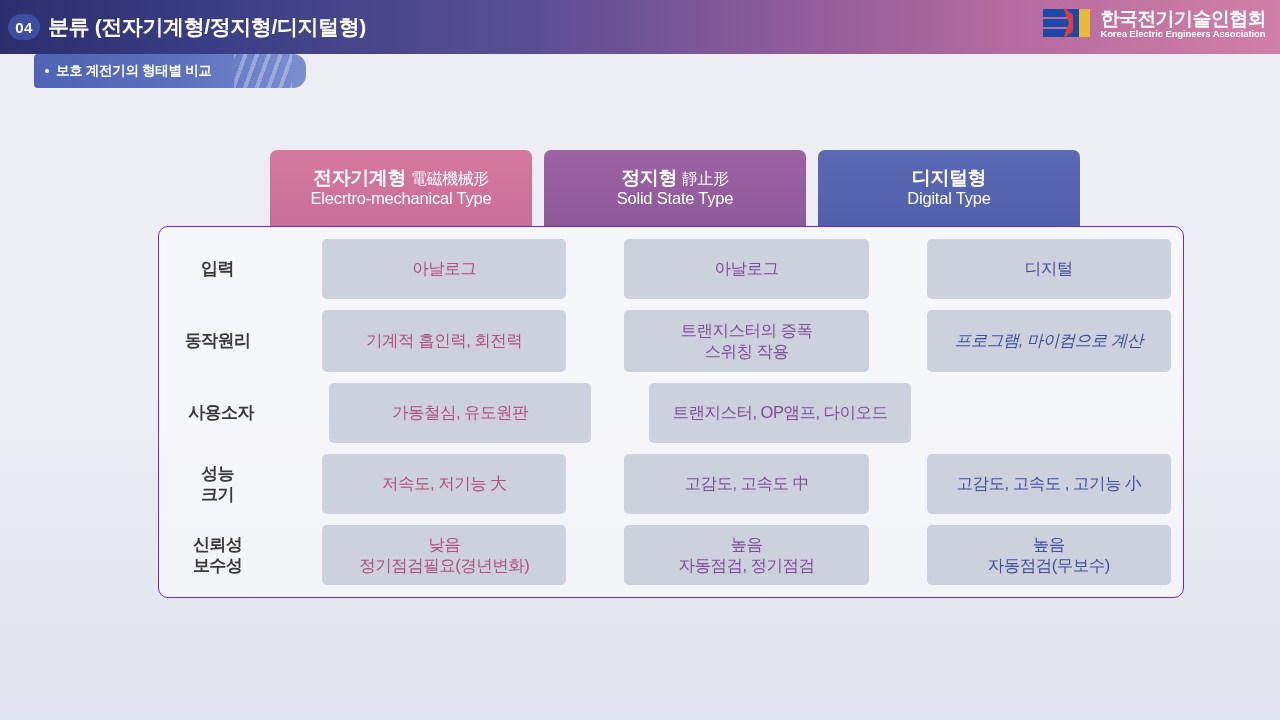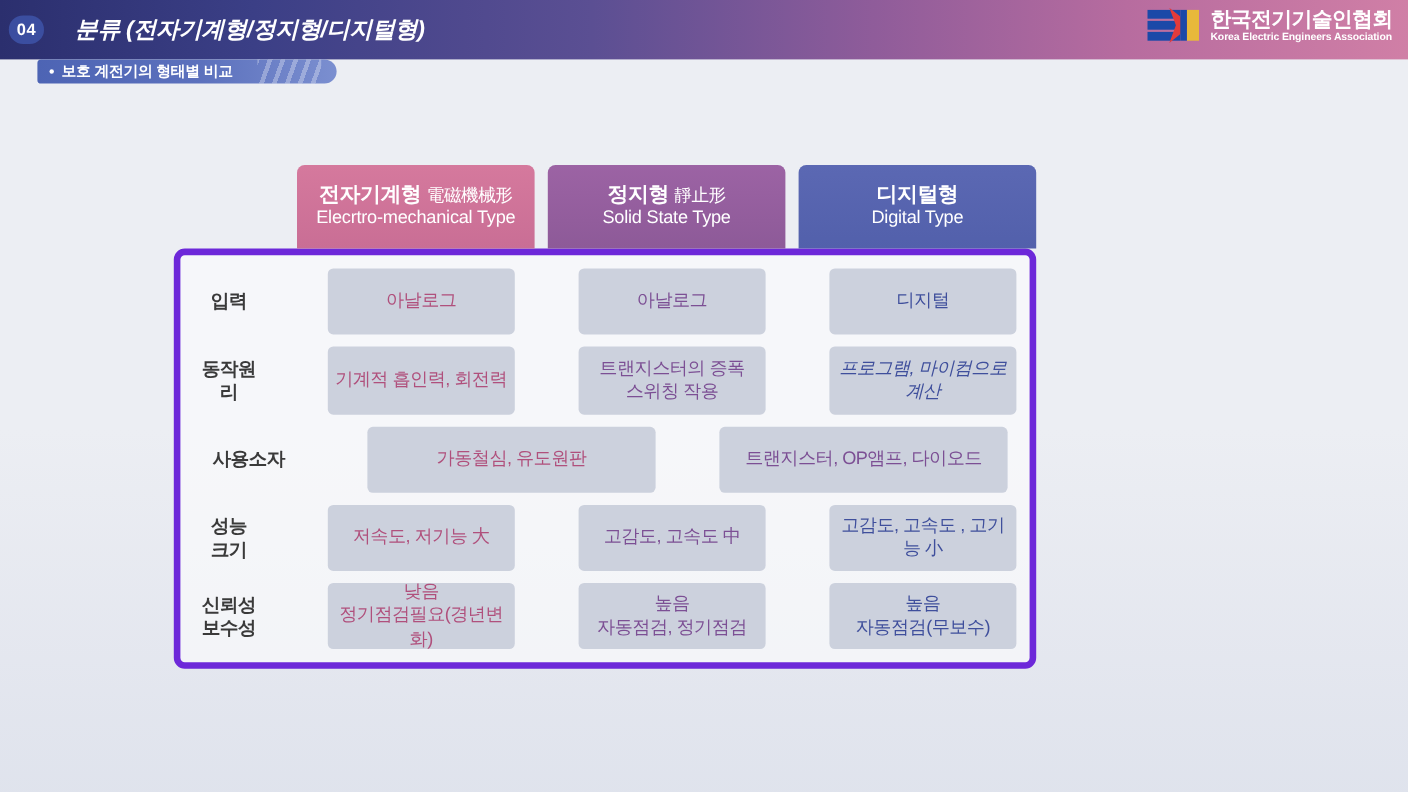--- a/index.html
+++ b/index.html
@@ -38,44 +38,43 @@
     margin-left: 8px;
     width: 32px; height: 26px;
     background: #3b4ea0;
     border-radius: 13px;
     color: #ffffff;
     font-size: 15px; font-weight: bold;
     display: flex; align-items: center; justify-content: center;
     letter-spacing: 0.5px;
   }
   .header-title {
-    margin-left: 28px;
+    margin-left: 8px;
     color: #ffffff;
     font-size: 21px;
     font-weight: bold;
     letter-spacing: -0.4px;
-    font-style: italic;
   }
   .logo-wrap {
     position: absolute; right: 14px; top: 7px;
     display: flex; align-items: center; gap: 9px;
   }
   .logo-mark {
     width: 48px; height: 34px;
     position: relative;
     display: block;
   }
   .logo-text { display: flex; flex-direction: column; line-height: 1.05; }
   .logo-kr { color: #ffffff; font-size: 19px; font-weight: bold; letter-spacing: -0.6px; }
   .logo-en { color: #ffffff; font-size: 9.5px; font-weight: bold; letter-spacing: -0.1px; }
 
   
   .subtab {
     position: absolute; left: 34px; top: 54px;
-    width: 272px; height: 22px;
+    width: 272px; height: 34px;
     background: linear-gradient(90deg, #4d64b4 0%, #5c71bd 55%, #7b8fd0 100%);
     border-radius: 4px 13px 13px 4px;
     display: flex; align-items: center;
     overflow: hidden;
   }
   .subtab .dot {
     width: 4px; height: 4px; background: #ffffff; border-radius: 50%;
     margin-left: 11px; margin-right: 7px;
   }
   .subtab .label {
@@ -83,42 +82,42 @@
   }
   .subtab .stripes {
     position: absolute; right: 14px; top: -6px; width: 58px; height: 40px;
     background: repeating-linear-gradient(110deg, rgba(255,255,255,0.30) 0px, rgba(255,255,255,0.30) 4px, rgba(255,255,255,0) 4px, rgba(255,255,255,0) 11px);
   }
 
   
   .table-area {
     position: absolute;
     left: 158px; top: 150px;
-    width: 784px;
+    width: 1026px;
   }
   .col-headers {
     display: flex;
     gap: 12px;
     margin-left: 112px;
   }
   .col-head {
     width: 262px; height: 76px;
     border-radius: 7px 7px 0 0;
     color: #ffffff;
     display: flex; flex-direction: column; align-items: center; justify-content: center;
     line-height: 1.18;
   }
   .col-head .l1 { font-size: 19px; font-weight: bold; letter-spacing: -0.4px; }
   .col-head .l1 .sub { font-size: 16px; font-weight: normal; }
   .col-head .l2 { font-size: 16.5px; font-weight: normal; letter-spacing: -0.2px; }
 
   .panel {
     margin-top: 0;
     background: rgba(255,255,255,0.55);
-    border: 6px solid #6d28d9;
+    border: 1px solid #6d28d9;
     border-radius: 10px;
     padding: 12px 12px 12px 12px;
     display: flex; flex-direction: column; gap: 11px;
   }
   .row { display: flex; gap: 12px; align-items: stretch; }
   .row-label {
     width: 100px;
     display: flex; align-items: center; justify-content: center;
     text-align: center;
     font-size: 17px; font-weight: bold; color: #3a3a3a; letter-spacing: -0.6px;

